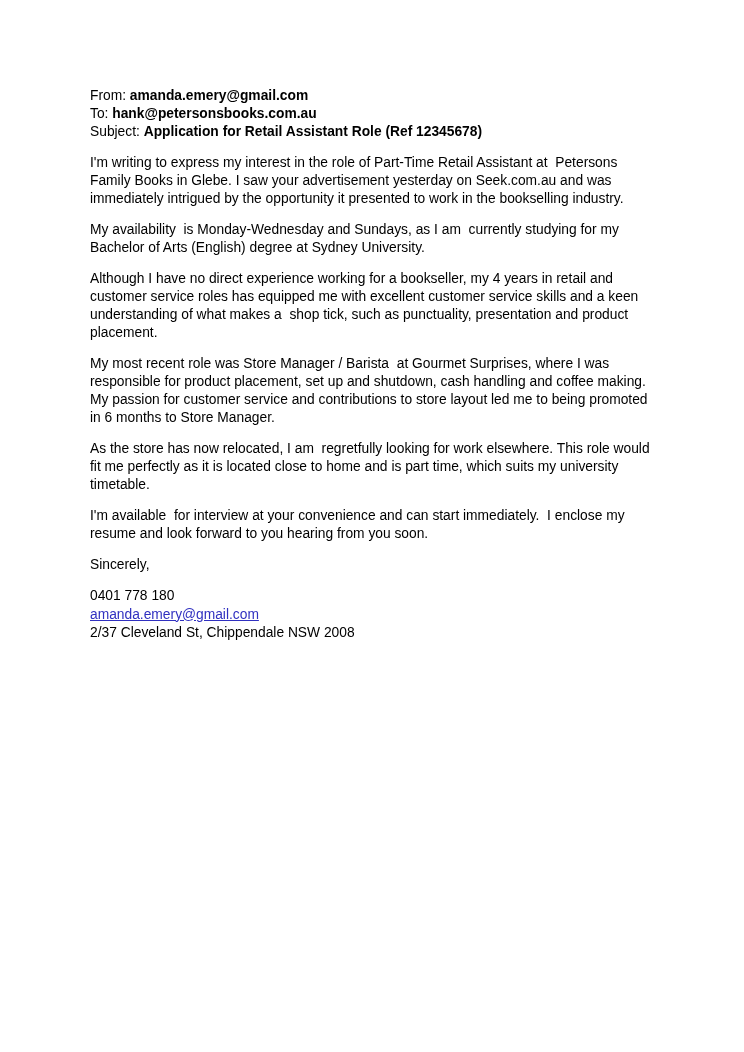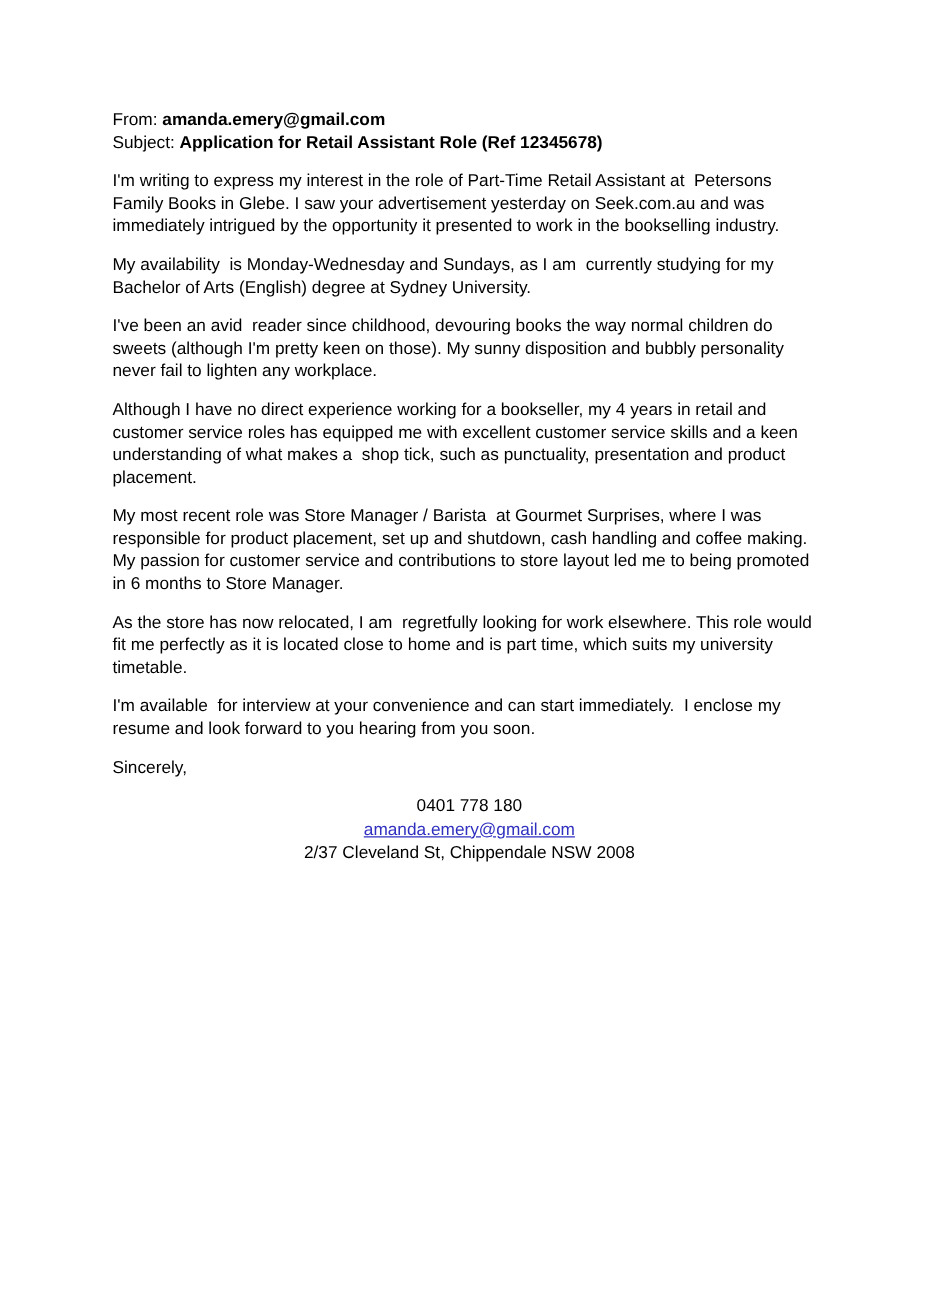--- a/index.html
+++ b/index.html
@@ -35,52 +35,49 @@
     font-weight: bold;
   }
   .para {
     margin: 0 0 13px 0;
     font-size: 13.8px;
     line-height: 18px;
     white-space: pre-wrap;
   }
   .contact-block {
     margin: 0;
-    text-align: center;
   }
   .contact-line {
     font-size: 13.8px;
     line-height: 18.5px;
     white-space: pre-wrap;
   }
   a.email-link {
     color: #3030c0;
     text-decoration: underline;
     cursor: pointer;
   }
 </style>
 </head>
 <body>
 
 <div class="page">
 
   <div class="header-block">
     <div class="header-line"><span class="header-label">From: </span><span class="header-value">amanda.emery@gmail.com</span></div>
+    <div class="header-line"><span class="header-label">To: </span><span class="header-value">hank@petersonsbooks.com.au</span></div>
     <div class="header-line"><span class="header-label">Subject: </span><span class="header-value">Application for Retail Assistant Role (Ref 12345678)</span></div>
   </div>
 
 
   <p class="para">I'm writing to express my interest in the role of Part-Time Retail Assistant at  Petersons
 Family Books in Glebe. I saw your advertisement yesterday on Seek.com.au and was
 immediately intrigued by the opportunity it presented to work in the bookselling industry.</p>
   <p class="para">My availability  is Monday-Wednesday and Sundays, as I am  currently studying for my
 Bachelor of Arts (English) degree at Sydney University.</p>
-  <p class="para">I've been an avid  reader since childhood, devouring books the way normal children do
-sweets (although I'm pretty keen on those). My sunny disposition and bubbly personality
-never fail to lighten any workplace.</p>
   <p class="para">Although I have no direct experience working for a bookseller, my 4 years in retail and
 customer service roles has equipped me with excellent customer service skills and a keen
 understanding of what makes a  shop tick, such as punctuality, presentation and product
 placement.</p>
   <p class="para">My most recent role was Store Manager / Barista  at Gourmet Surprises, where I was
 responsible for product placement, set up and shutdown, cash handling and coffee making.
 My passion for customer service and contributions to store layout led me to being promoted
 in 6 months to Store Manager.</p>
   <p class="para">As the store has now relocated, I am  regretfully looking for work elsewhere. This role would
 fit me perfectly as it is located close to home and is part time, which suits my university

